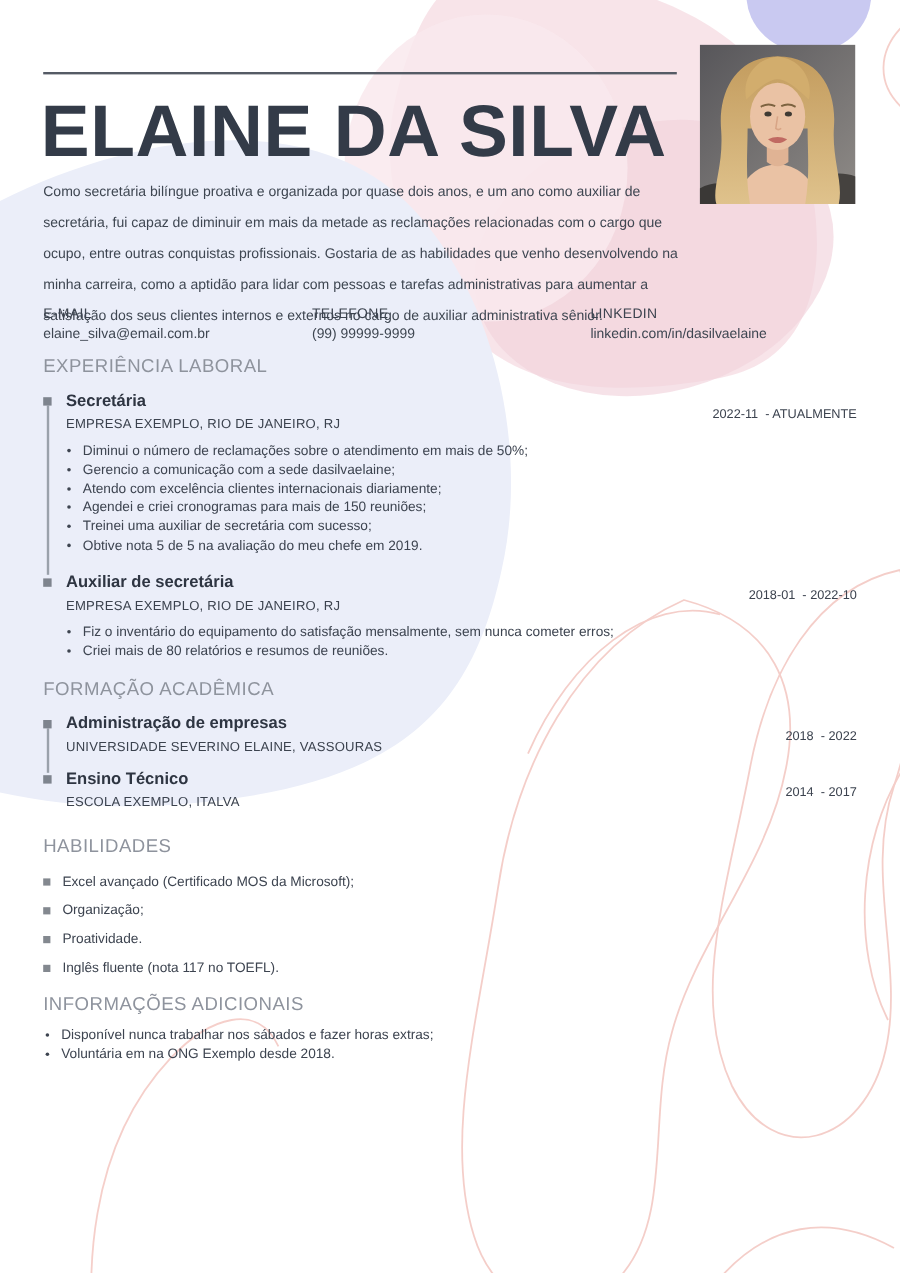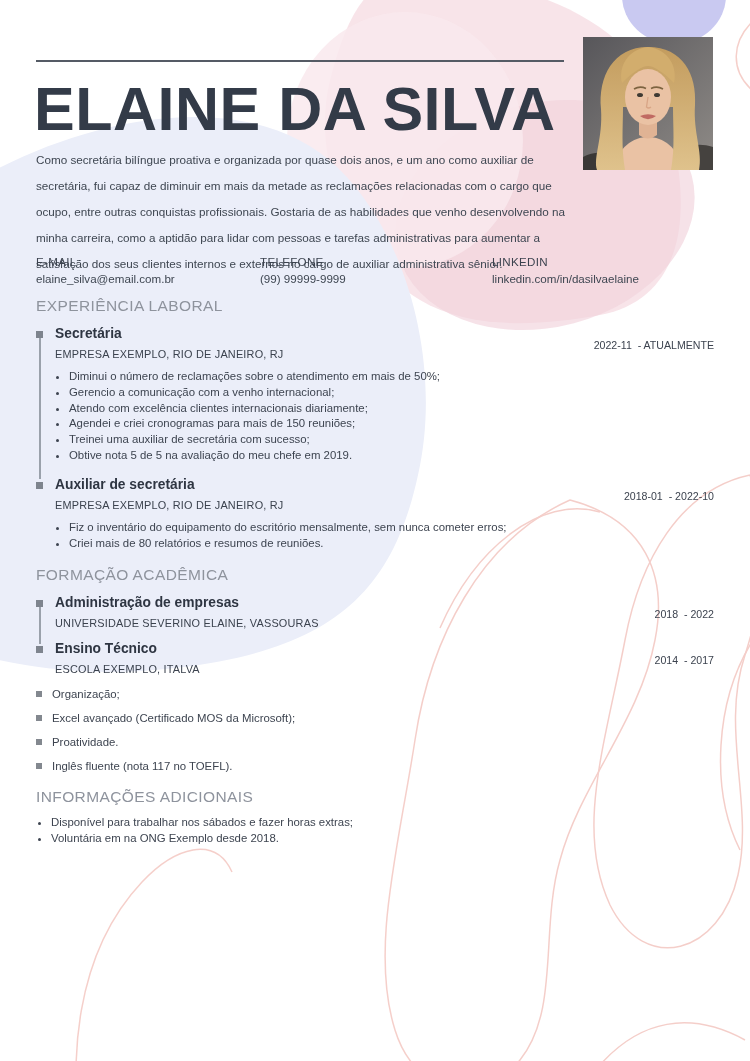--- a/index.html
+++ b/index.html
@@ -152,35 +152,35 @@
       <section class="experience">
         <h2 class="sec-title">EXPERIÊNCIA LABORAL</h2>
         <div id="exp-entries">
   <div class="entry">
     <span class="marker"></span>
     <h3>Secretária</h3>
     <div class="org">EMPRESA EXEMPLO, RIO DE JANEIRO, RJ</div>
     <span class="date">2022-11  - ATUALMENTE</span>
     <ul class="bullets">
                 <li>Diminui o número de reclamações sobre o atendimento em mais de 50%;</li>
-                <li>Gerencio a comunicação com a venho internacional;</li>
+                <li>Gerencio a comunicação com a sede dasilvaelaine;</li>
                 <li>Atendo com excelência clientes internacionais diariamente;</li>
                 <li>Agendei e criei cronogramas para mais de 150 reuniões;</li>
                 <li>Treinei uma auxiliar de secretária com sucesso;</li>
                 <li>Obtive nota 5 de 5 na avaliação do meu chefe em 2019.</li>
               </ul>
   </div>
 
   <div class="entry">
     <span class="marker"></span>
     <h3>Auxiliar de secretária</h3>
     <div class="org">EMPRESA EXEMPLO, RIO DE JANEIRO, RJ</div>
     <span class="date">2018-01  - 2022-10</span>
     <ul class="bullets">
-                <li>Fiz o inventário do equipamento do escritório mensalmente, sem nunca cometer erros;</li>
+                <li>Fiz o inventário do equipamento do satisfação mensalmente, sem nunca cometer erros;</li>
                 <li>Criei mais de 80 relatórios e resumos de reuniões.</li>
               </ul>
   </div>
 </div>
       </section>
 
       <section class="education">
         <h2 class="sec-title">FORMAÇÃO ACADÊMICA</h2>
         <div id="edu-entries">
   <div class="entry">
@@ -195,46 +195,47 @@
     <span class="marker"></span>
     <h3>Ensino Técnico</h3>
     <div class="org">ESCOLA EXEMPLO, ITALVA</div>
     <span class="date">2014  - 2017</span>
 
   </div>
 </div>
       </section>
 
       <section class="skills">
+        <h2 class="sec-title">HABILIDADES</h2>
         <ul class="skill-list" id="skill-list">
   <li>
     <span class="sq"></span>
+    <span>Excel avançado (Certificado MOS da Microsoft);</span>
+  </li>
+
+  <li>
+    <span class="sq"></span>
     <span>Organização;</span>
-  </li>
-
-  <li>
-    <span class="sq"></span>
-    <span>Excel avançado (Certificado MOS da Microsoft);</span>
   </li>
 
 
   <li>
     <span class="sq"></span>
     <span>Proatividade.</span>
   </li>
 
   <li>
     <span class="sq"></span>
     <span>Inglês fluente (nota 117 no TOEFL).</span>
   </li>
 </ul>
       </section>
 
       <section class="additional">
         <h2 class="sec-title">INFORMAÇÕES ADICIONAIS</h2>
         <ul class="info-list" id="info-list">
-            <li>Disponível para trabalhar nos sábados e fazer horas extras;</li>
+            <li>Disponível nunca trabalhar nos sábados e fazer horas extras;</li>
             <li>Voluntária em na ONG Exemplo desde 2018.</li>
           </ul>
       </section>
     </div>
   </div>
 </div>
 
 </body></html>

